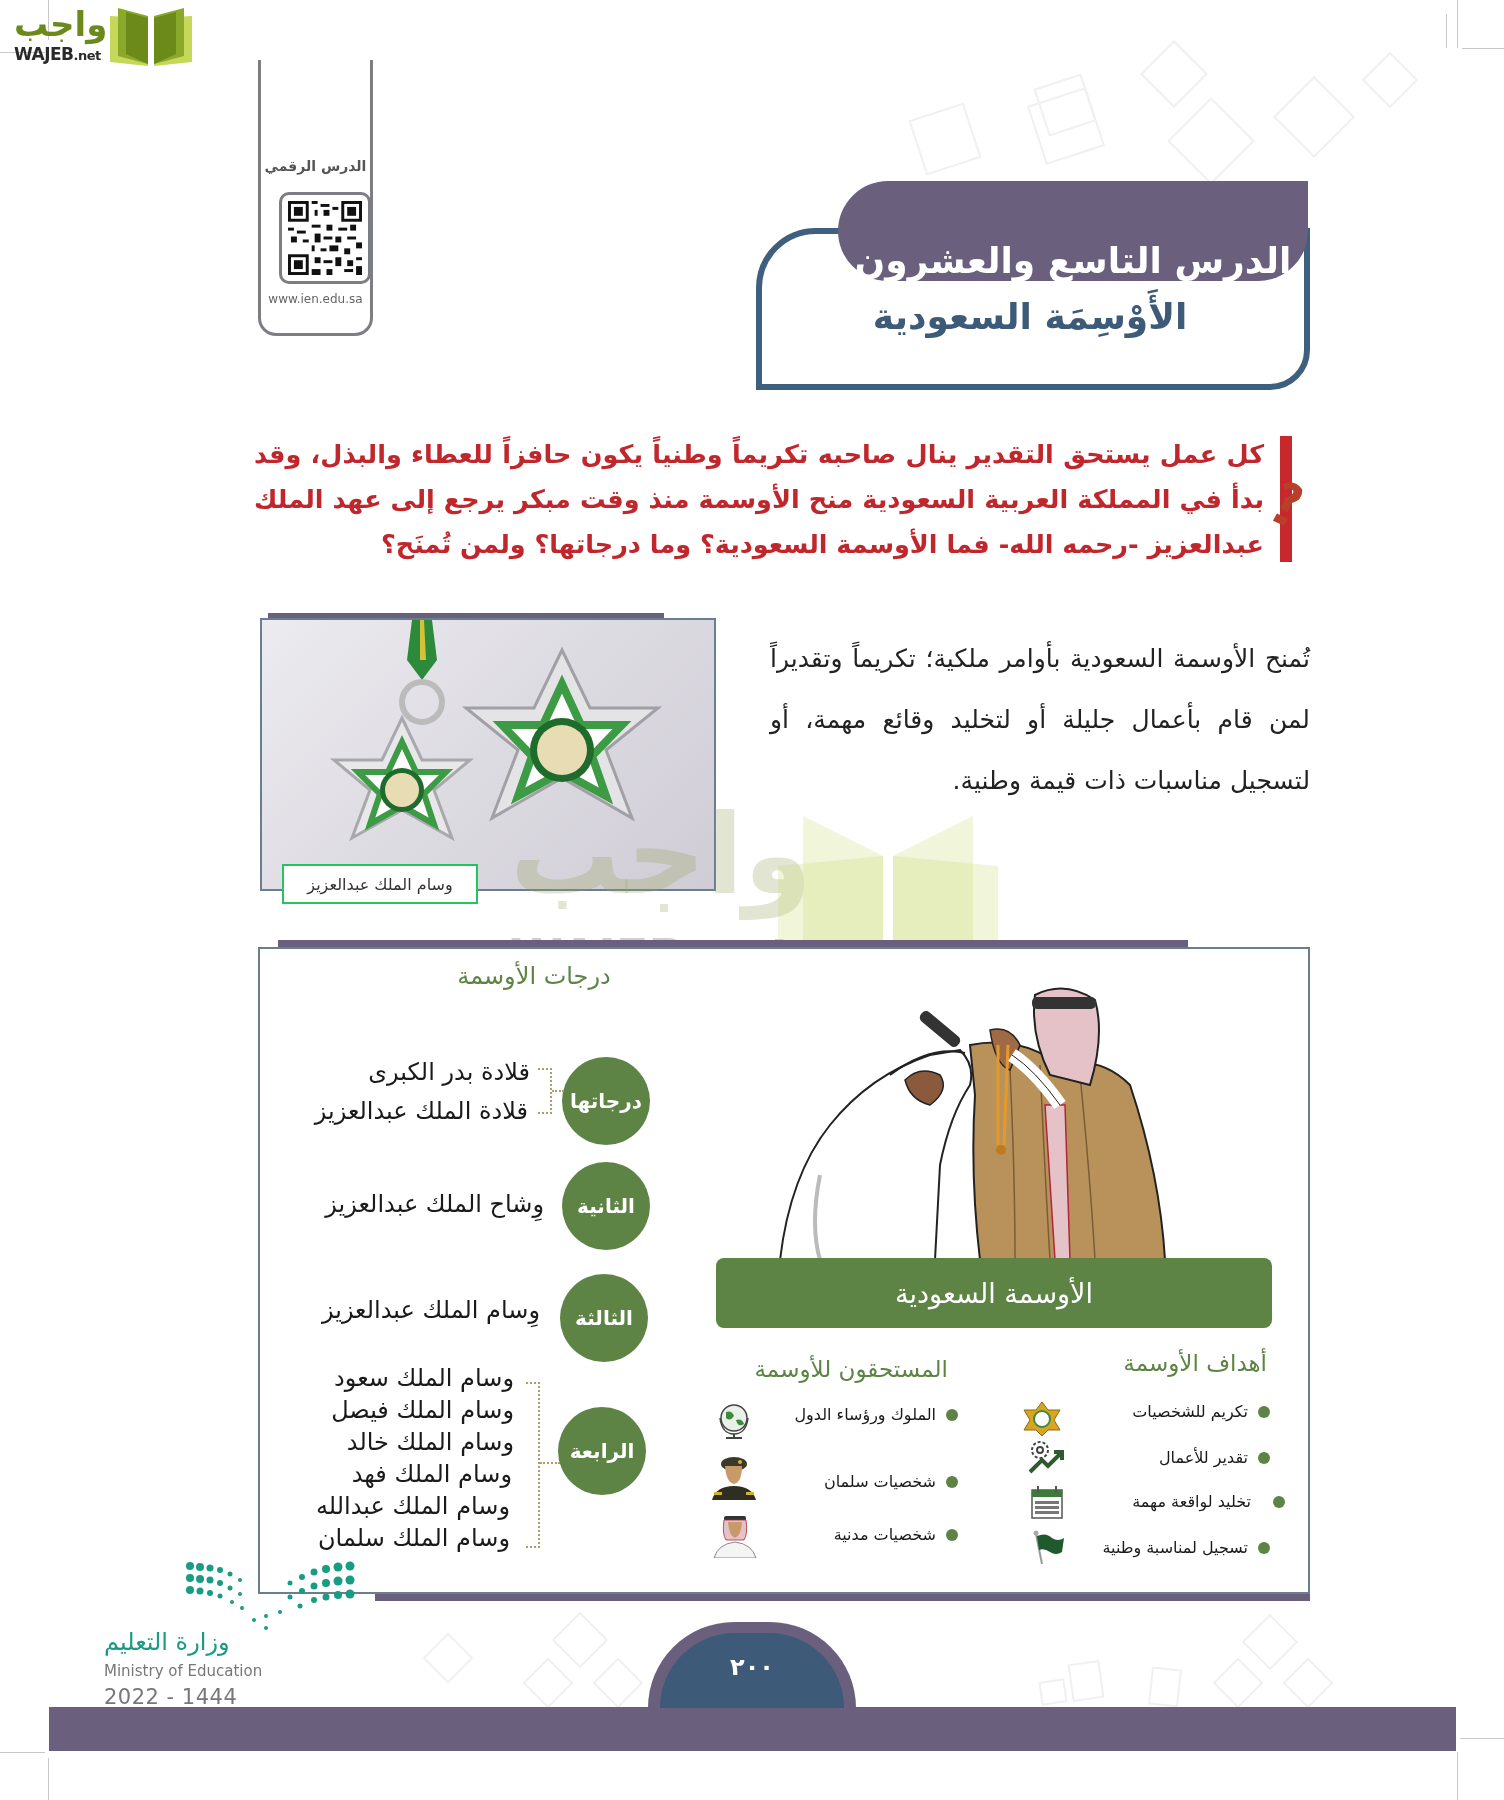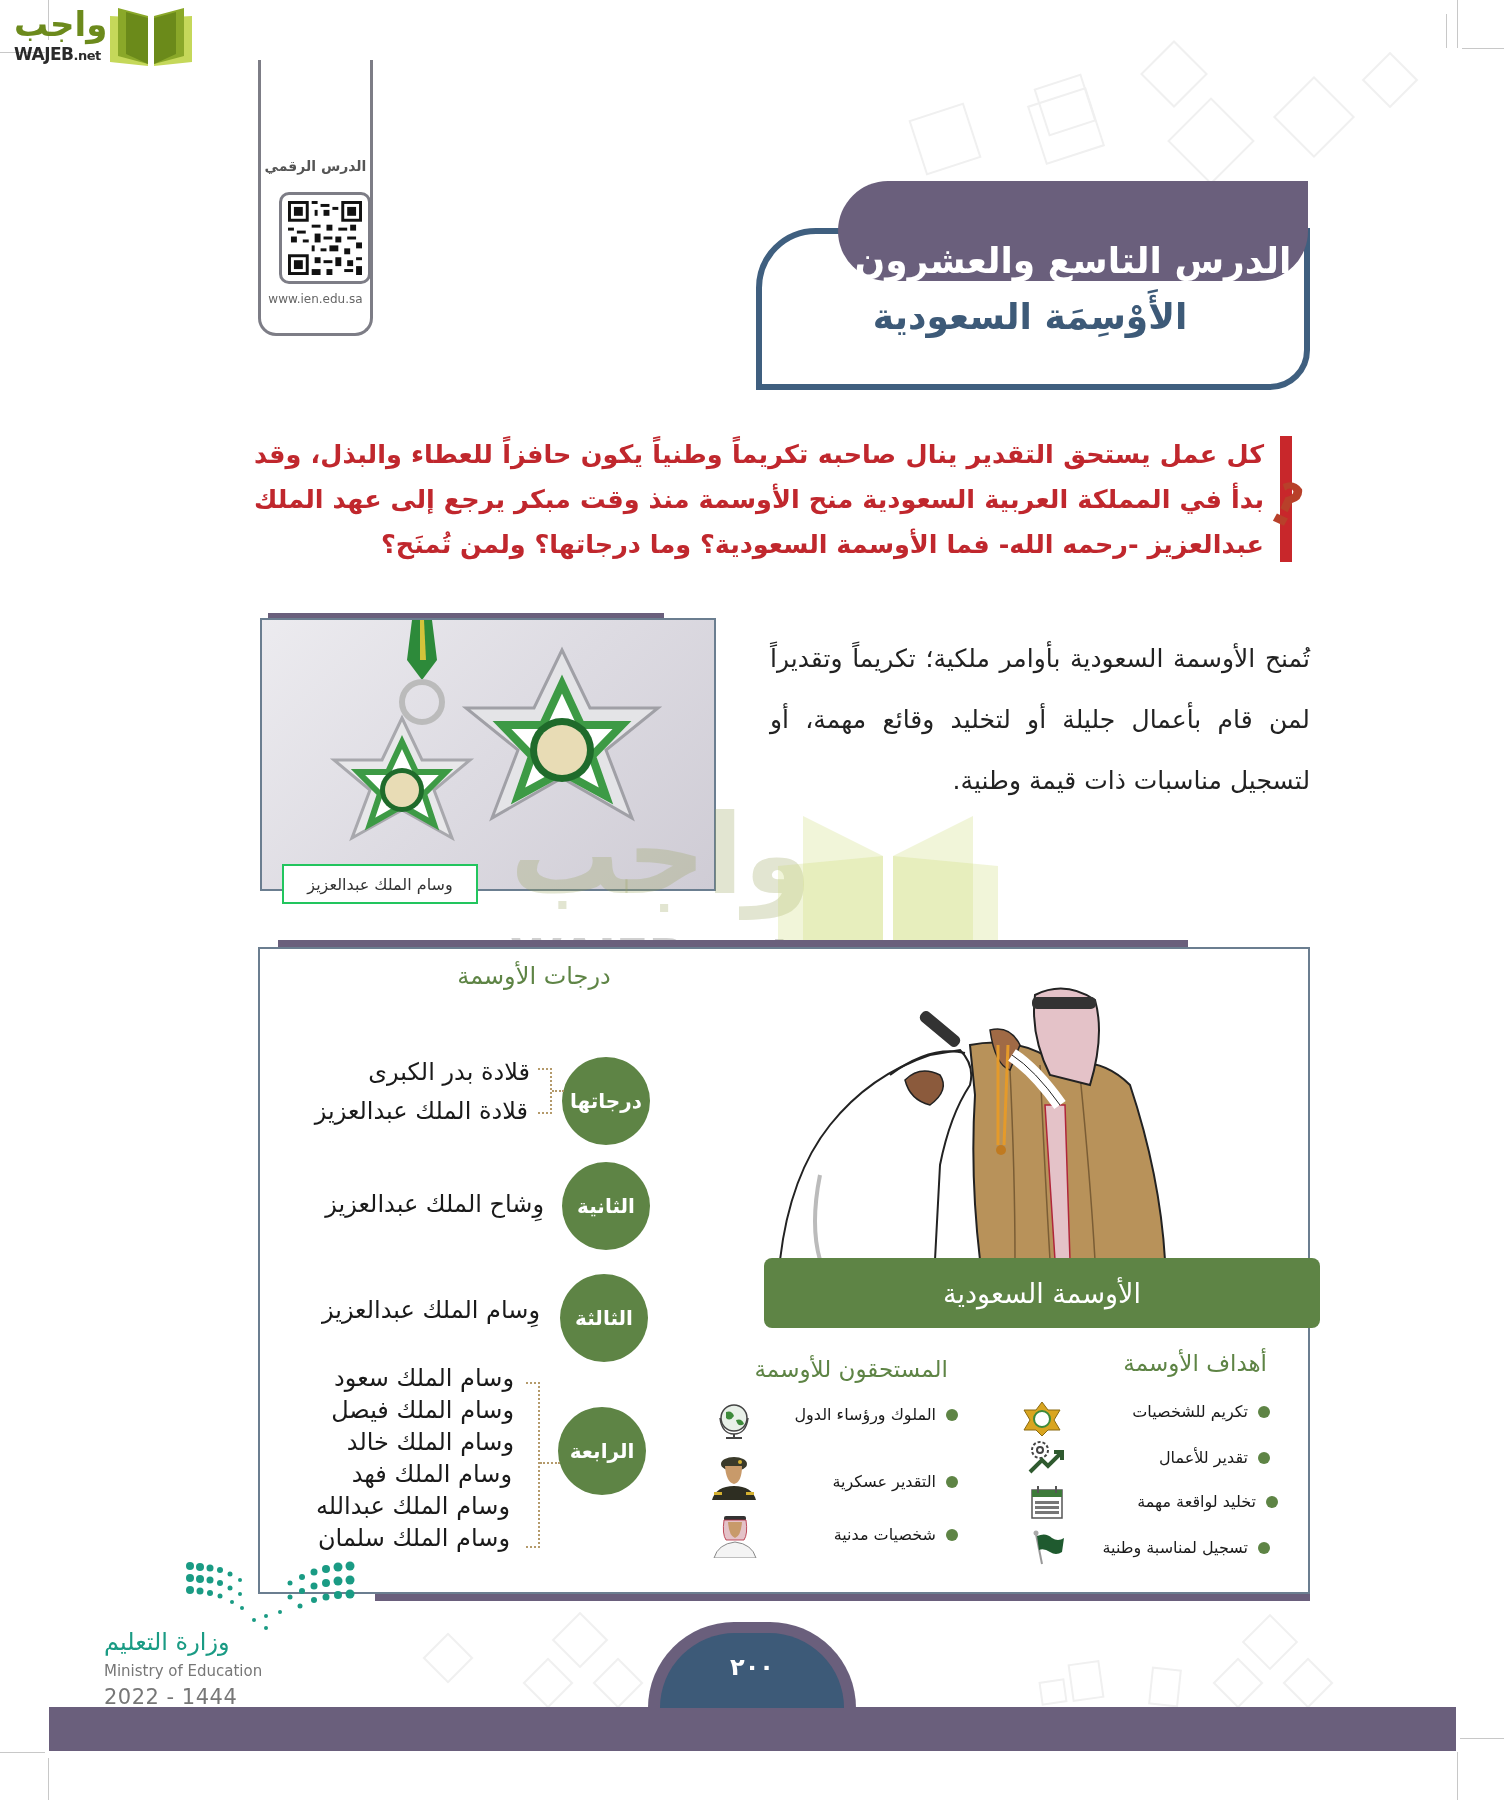--- a/index.html
+++ b/index.html
@@ -56,21 +56,21 @@
   .degrees-title { left: 404px; top: 962px; width: 260px; text-align: center; font-size: 24px; color: #5e8445; direction: rtl; }
 
   .deg-circle { position: absolute; width: 88px; height: 88px; border-radius: 50%; background: #5e8445; color: #fff; display: flex; align-items: center; justify-content: center; font-size: 20px; font-weight: bold; direction: rtl; }
   .deg-item { position: absolute; font-size: 24px; color: #1a1a1a; direction: rtl; text-align: right; white-space: nowrap; }
   .bracket { position: absolute; border: 2px dotted #b49a6b; border-left: none; }
   .bracket-tick { position: absolute; height: 0; border-top: 2px dotted #b49a6b; }
 
   
   .illus { left: 760px; top: 975px; width: 460px; height: 285px; }
 
-  .green-banner { left: 716px; top: 1258px; width: 556px; height: 70px; background: #5e8445; border-radius: 8px; display: flex; align-items: center; justify-content: center; color: #fff; font-size: 27px; direction: rtl; margin-left: 48px; }
+  .green-banner { left: 716px; top: 1258px; width: 556px; height: 70px; background: #5e8445; border-radius: 8px; display: flex; align-items: center; justify-content: center; color: #fff; font-size: 27px; direction: rtl; }
 
   .col-title { position: absolute; font-size: 23px; color: #5e8445; direction: rtl; white-space: nowrap; }
   .col-item { position: absolute; display: flex; align-items: center; direction: rtl; white-space: nowrap; font-size: 16px; color: #1a1a1a; }
   .col-item .dot { width: 12px; height: 12px; border-radius: 50%; background: #5e8445; margin-left: 10px; flex: none; }
   .col-icon { position: absolute; width: 44px; height: 40px; }
 
   
   .moe-dots { left: 180px; top: 1558px; width: 180px; height: 78px; }
   .moe-ar { left: 104px; top: 1628px; font-size: 24px; color: #1a9b84; direction: rtl; }
   .moe-en { left: 104px; top: 1662px; font-size: 15px; color: #777; }
@@ -286,21 +286,21 @@
 
 <div class="col-title" style="right:237px;top:1350px;">أهداف الأوسمة</div>
 <div class="col-item" style="right:234px;top:1402px;">
     <span class="dot"></span>
     <span>تكريم للشخصيات</span>
   </div>
 <div class="col-item" style="right:234px;top:1448px;">
     <span class="dot"></span>
     <span>تقدير للأعمال</span>
   </div>
-<div class="col-item" style="right:226px;top:1492px;">
+<div class="col-item" style="right:219px;top:1492px;gap:12px;">
     <span class="dot"></span>
     <span>تخليد لواقعة مهمة</span>
   </div>
 <div class="col-item" style="right:234px;top:1538px;">
     <span class="dot"></span>
     <span>تسجيل لمناسبة وطنية</span>
   </div>
 
 <svg class="col-icon" style="left:1020px;top:1398px;" viewBox="0 0 44 40">
   <polygon points="22,4 28,12 40,12 34,22 40,32 28,32 22,38 16,32 4,32 10,22 4,12 16,12" fill="#d9a520" stroke="#8a6a10" stroke-width="1"></polygon>
@@ -329,21 +329,21 @@
   <path d="M11 8 Q20 4 26 10 Q32 14 38 10 L36 24 Q30 28 24 24 Q18 20 13 22 Z" fill="#1f5a2f"></path>
 </svg>
 
 <div class="col-title" style="right:556px;top:1356px;">المستحقون للأوسمة</div>
 <div class="col-item" style="right:546px;top:1405px;">
     <span class="dot"></span>
     <span>الملوك ورؤساء الدول</span>
   </div>
 <div class="col-item" style="right:546px;top:1472px;">
     <span class="dot"></span>
-    <span style="letter-spacing:1px;">التقدير عسكرية</span>
+    <span style="letter-spacing:1px;">شخصيات سلمان</span>
   </div>
 <div class="col-item" style="right:546px;top:1525px;">
     <span class="dot"></span>
     <span style="letter-spacing:2px;">شخصيات مدنية</span>
   </div>
 
 <svg class="col-icon" style="left:712px;top:1400px;" viewBox="0 0 44 40">
   <circle cx="22" cy="18" r="13" fill="#e8f0e8" stroke="#444" stroke-width="1.5"></circle>
   <path d="M14 12 Q20 10 22 16 Q18 22 14 18 Z M24 20 Q30 18 32 24 Q26 28 24 20 Z" fill="#3d8a3a"></path>
   <path d="M8 18 Q10 34 22 34 Q34 34 36 18" fill="none" stroke="#444" stroke-width="1.5"></path>

